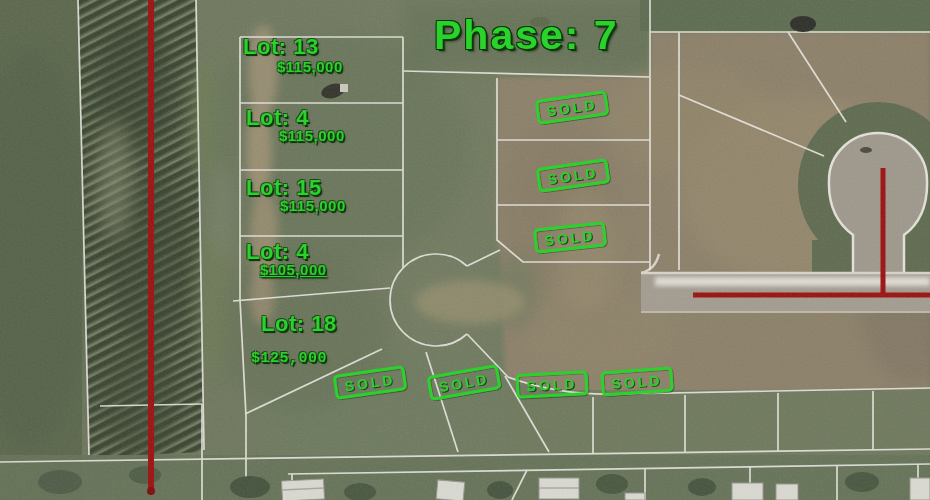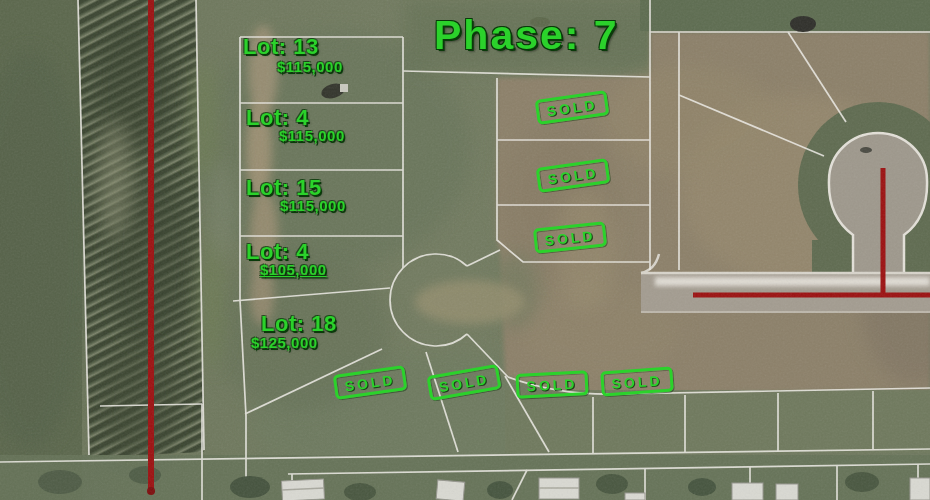--- a/index.html
+++ b/index.html
@@ -223,21 +223,21 @@
       <div class="lot-line lot-price" style="left:280px;top:197px;">$115,000</div>
     </div>
 
     <div class="lot-label">
       <div class="lot-line lot-name" style="left:246px;top:239px;">Lot: 4</div>
       <div class="lot-line lot-price" style="left:260px;top:261px;text-decoration:underline;">$105,000</div>
     </div>
 
     <div class="lot-label">
       <div class="lot-line lot-name" style="left:261px;top:311px;">Lot: 18</div>
-      <div class="lot-line lot-price" style="left:251px;top:334px;">$125,000</div>
+      <div class="lot-line lot-price" style="left:251px;top:350px;font-family:Liberation Mono, monospace;">$125,000</div>
     </div>
 
     <div class="sold-stamp" style="left:536px;top:95px;transform:rotate(-8deg);">SOLD</div>
     <div class="sold-stamp" style="left:537px;top:163px;transform:rotate(-8deg);">SOLD</div>
     <div class="sold-stamp" style="left:534px;top:225px;transform:rotate(-6deg);">SOLD</div>
     <div class="sold-stamp" style="left:334px;top:370px;transform:rotate(-8deg);">SOLD</div>
     <div class="sold-stamp" style="left:428px;top:370px;transform:rotate(-10deg);">SOLD</div>
     <div class="sold-stamp" style="left:516px;top:372px;transform:rotate(-3deg);">SOLD</div>
     <div class="sold-stamp" style="left:601px;top:369px;transform:rotate(-4deg);">SOLD</div>
 

